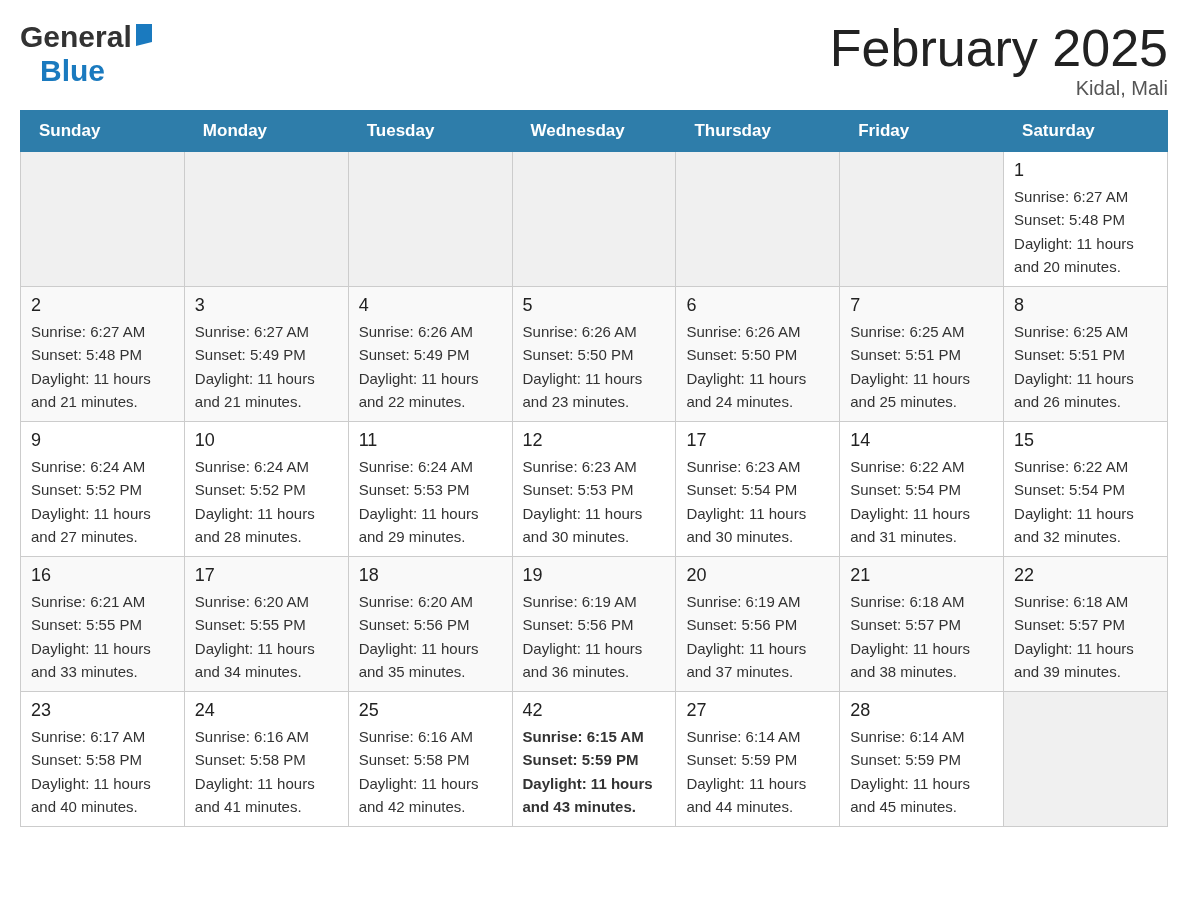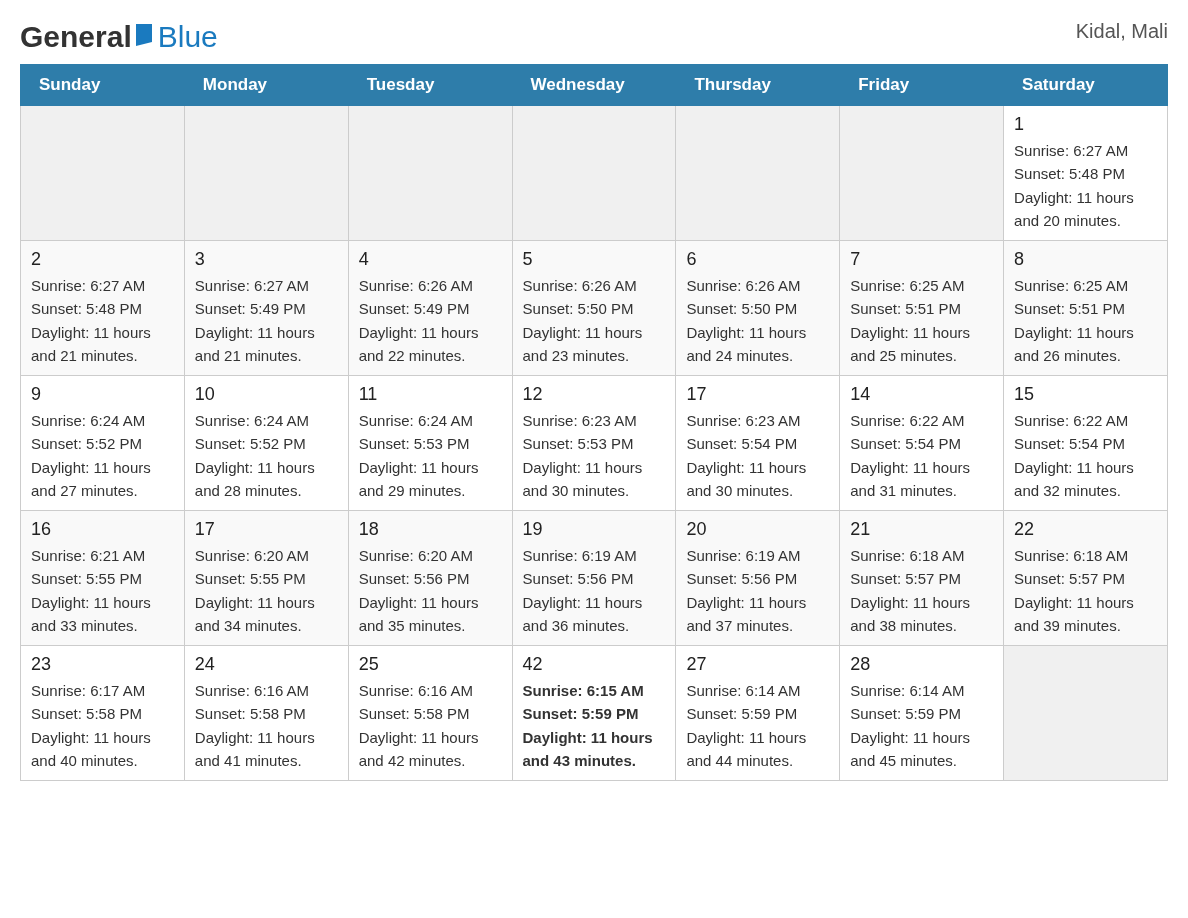--- a/index.html
+++ b/index.html
@@ -11,22 +11,22 @@
       min-height: 918px;
     }
     .header {
       display: flex;
       justify-content: space-between;
       align-items: flex-start;
       margin-bottom: 10px;
     }
     .logo {
       display: flex;
-      flex-direction: row;
-      align-items: center;
+      flex-direction: column;
+      align-items: flex-start;
     }
     .title-section {
       text-align: right;
     }
     .month-title {
       font-size: 52px;
       font-weight: normal;
       color: #222;
       line-height: 1.1;
     }
@@ -85,44 +85,45 @@
       color: #333;
       font-family: Arial, sans-serif;
     }
     .logo-flag {
       display: inline-block;
       margin-left: 2px;
       vertical-align: middle;
     }
     .logo-text-blue {
       font-size: 30px;
-      font-weight: normal;
+      font-weight: bold;
       color: #1a7abf;
       font-family: Arial, sans-serif;
-      margin-left: 4px;
+      margin-left: 20px;
     }
   </style>
 </head>
 <body>
 
 <div class="header">
   <div class="logo">
     <div class="logo-row">
       <span class="logo-text-general">General</span>
       <span class="logo-flag">
         <svg width="20" height="22" viewBox="0 0 20 22">
           <polygon points="2,0 18,0 18,18 2,22" fill="#1a7abf"></polygon>
         </svg>
       </span>
     </div>
     <div>
       <span class="logo-text-blue">Blue</span>
     </div>
   </div>
   <div class="title-section">
+    <div class="month-title">February 2025</div>
     <div class="location">Kidal, Mali</div>
   </div>
 </div>
 
 <table class="calendar">
   <thead>
     <tr>
     <th>Sunday</th>
         <th>Monday</th>
         <th>Tuesday</th>

